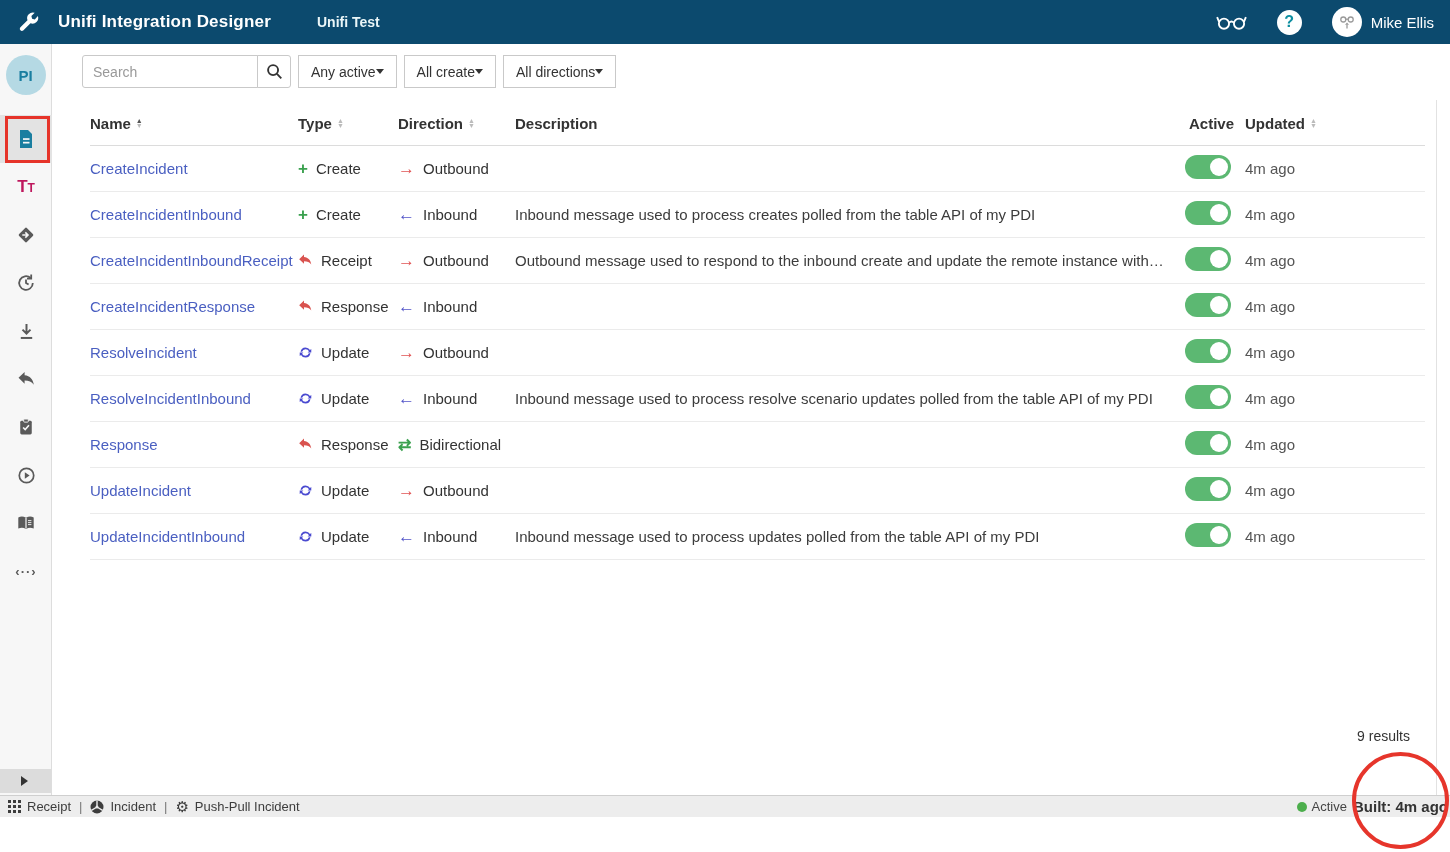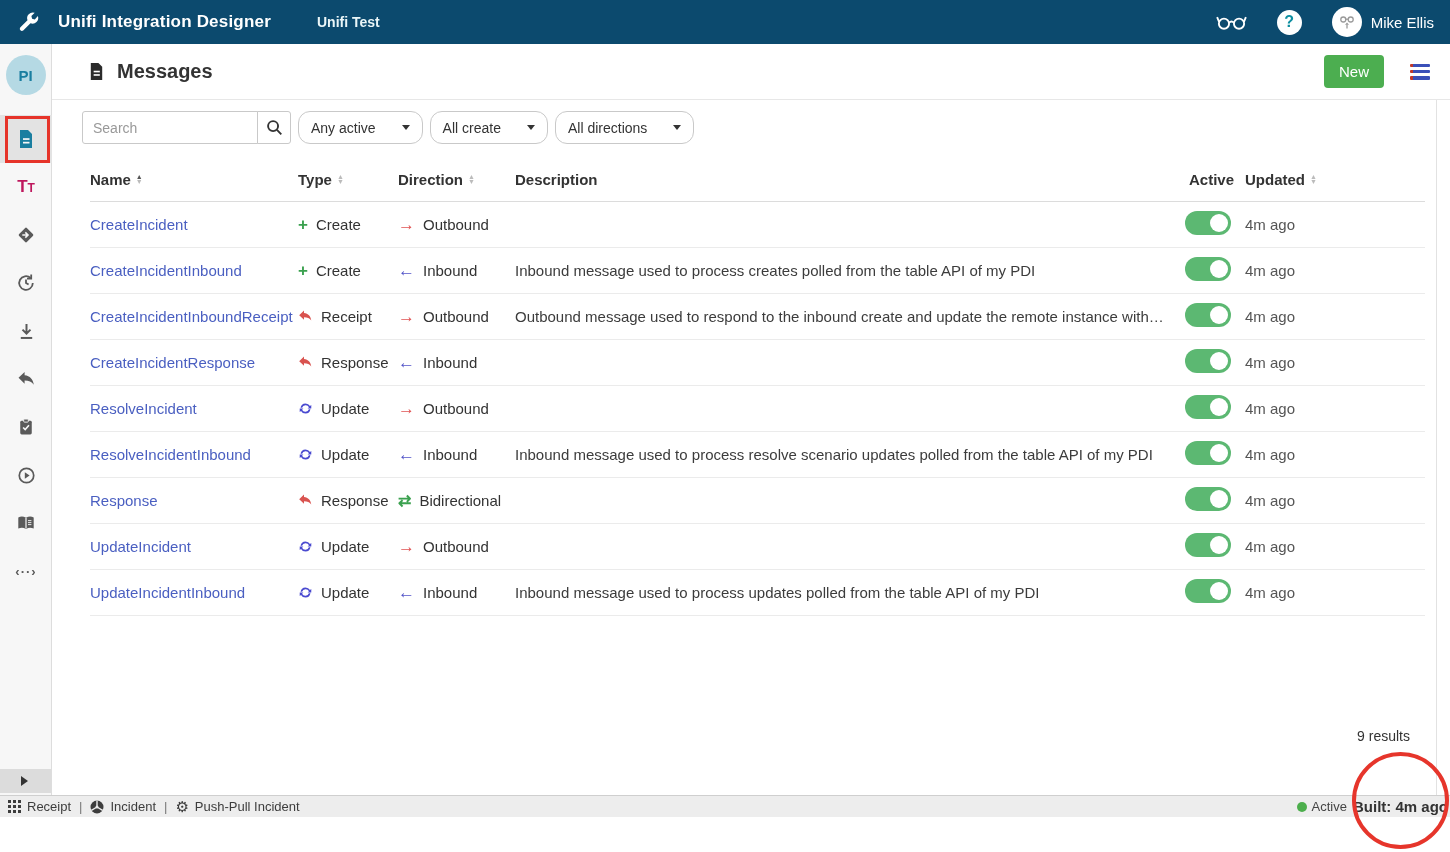--- a/index.html
+++ b/index.html
@@ -55,23 +55,23 @@
   .burger i { display:block; height:3.5px;
     background:linear-gradient(to right,#c0392b 0 3px,#3a50b8 3px); border-radius:1px; }
 
   
   .toolbar { display:flex; align-items:center; margin:11px 0 0 30px; height:33px; }
   .search-input { width:176px; height:33px; border:1px solid #c9c9c9; border-radius:3px 0 0 3px;
     padding:8px 10px; font-size:14px; font-family:inherit; color:#333; outline:none; }
   .search-input::placeholder { color:#999; }
   .search-btn { width:34px; height:33px; border:1px solid #c9c9c9; margin-left:-1px; background:#fff;
     border-radius:0 3px 3px 0; display:flex; align-items:center; justify-content:center; cursor:pointer; }
-  .filter-btn { height:33px; background:#fff; border:1px solid #c9c9c9; border-radius:12px;
+  .filter-btn { height:33px; background:#fff; border:1px solid #c9c9c9; border-radius:0;
     margin-left:7px; padding:0 12px; font-size:14px; font-family:inherit; color:#333;
-    display:flex; align-items:center; gap:26px; cursor:pointer; }
+    display:flex; align-items:center; gap:0; cursor:pointer; }
   .caret { width:0; height:0; border-left:4px solid transparent; border-right:4px solid transparent;
     border-top:5px solid #333; }
 
   
   .table { margin:13px 0 0 38px; width:1335px; font-size:15px; }
   .thead, .trow { display:grid; grid-template-columns:208px 100px 117px 665px 60px 185px;
     align-items:center; }
   .thead { height:45px; border-bottom:1px solid #dcdcdc; font-weight:700; color:#333; }
   .thead .hcell { display:flex; align-items:center; gap:5px; cursor:pointer; }
   .sort { display:flex; flex-direction:column; line-height:5px; font-size:7px; color:#bbb; }
@@ -229,38 +229,20 @@
         </span>
       </div>
     </div>
   <div class="expand-strip">
     <span class="expand-tri"></span>
   </div>
 </aside>
 <div class="annot-box"></div>
 
 <main class="main">
-  <div class="page-header">
-    <span class="ph-doc-icon">
-      <svg viewBox="0 0 20 20" width="19" height="19">
-          <path d="M4 1h8l4 4v14H4z" fill="#2b2b2b"></path>
-          <rect x="7" y="9.2" width="6.5" height="1.7" fill="#fff"></rect>
-          <rect x="7" y="12.8" width="6.5" height="1.7" fill="#fff"></rect>
-        </svg>
-    </span>
-    <span class="page-title">Messages</span>
-    <div class="ph-right">
-      <button class="new-btn">New</button>
-      <span class="burger">
-          <i></i>
-          <i></i>
-          <i></i>
-        </span>
-    </div>
-  </div>
 
   <div class="toolbar">
     <input class="search-input" placeholder="Search" style="">
     <button class="search-btn">
       <svg viewBox="0 0 18 18" width="17" height="17" fill="none" stroke="#333" stroke-width="2">
         <circle cx="7.5" cy="7.5" r="5.3"></circle>
           <path d="M11.6 11.6 16.2 16.2"></path>
       </svg>
     </button>
     <div id="filters" style="display:flex;">

